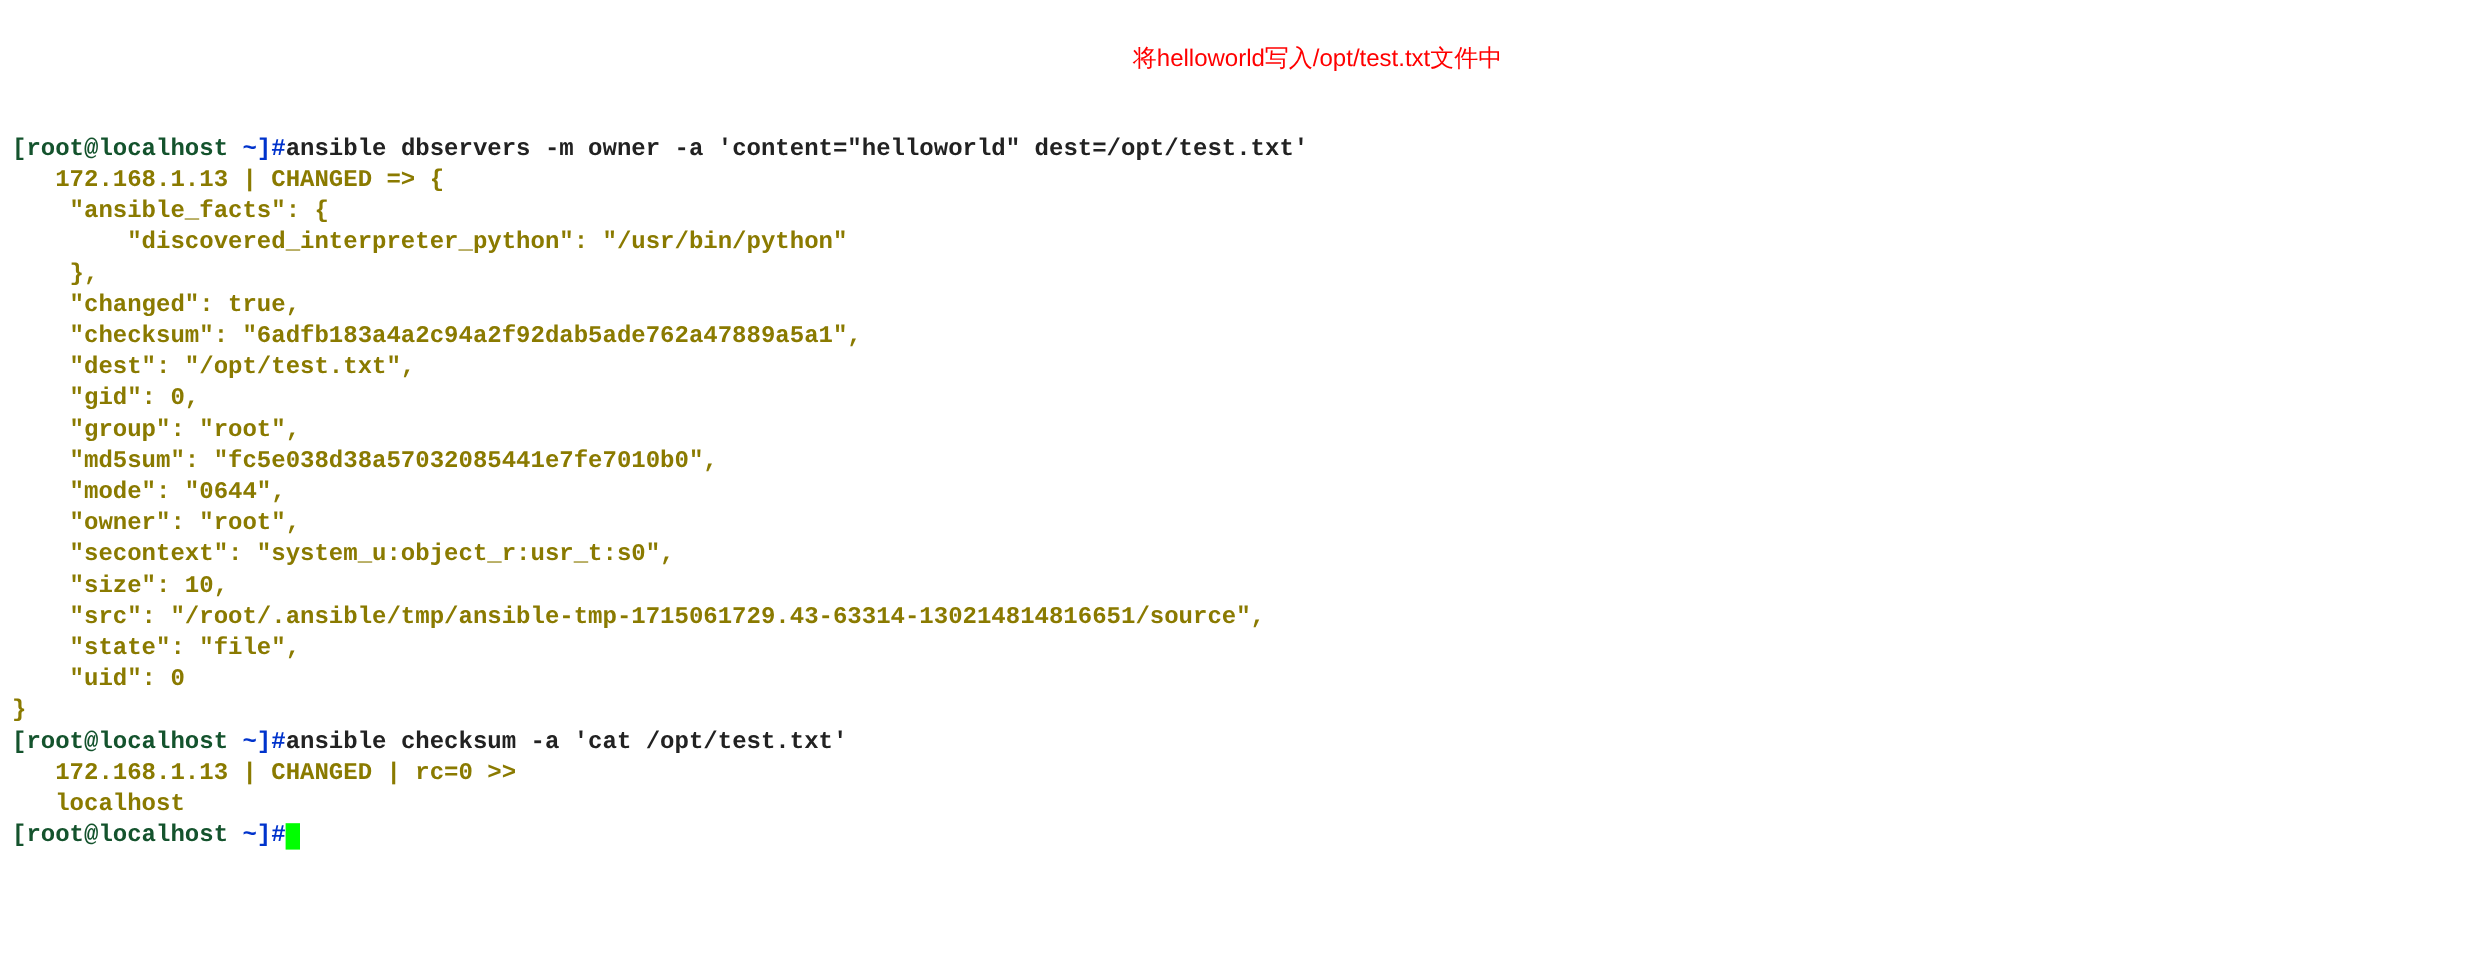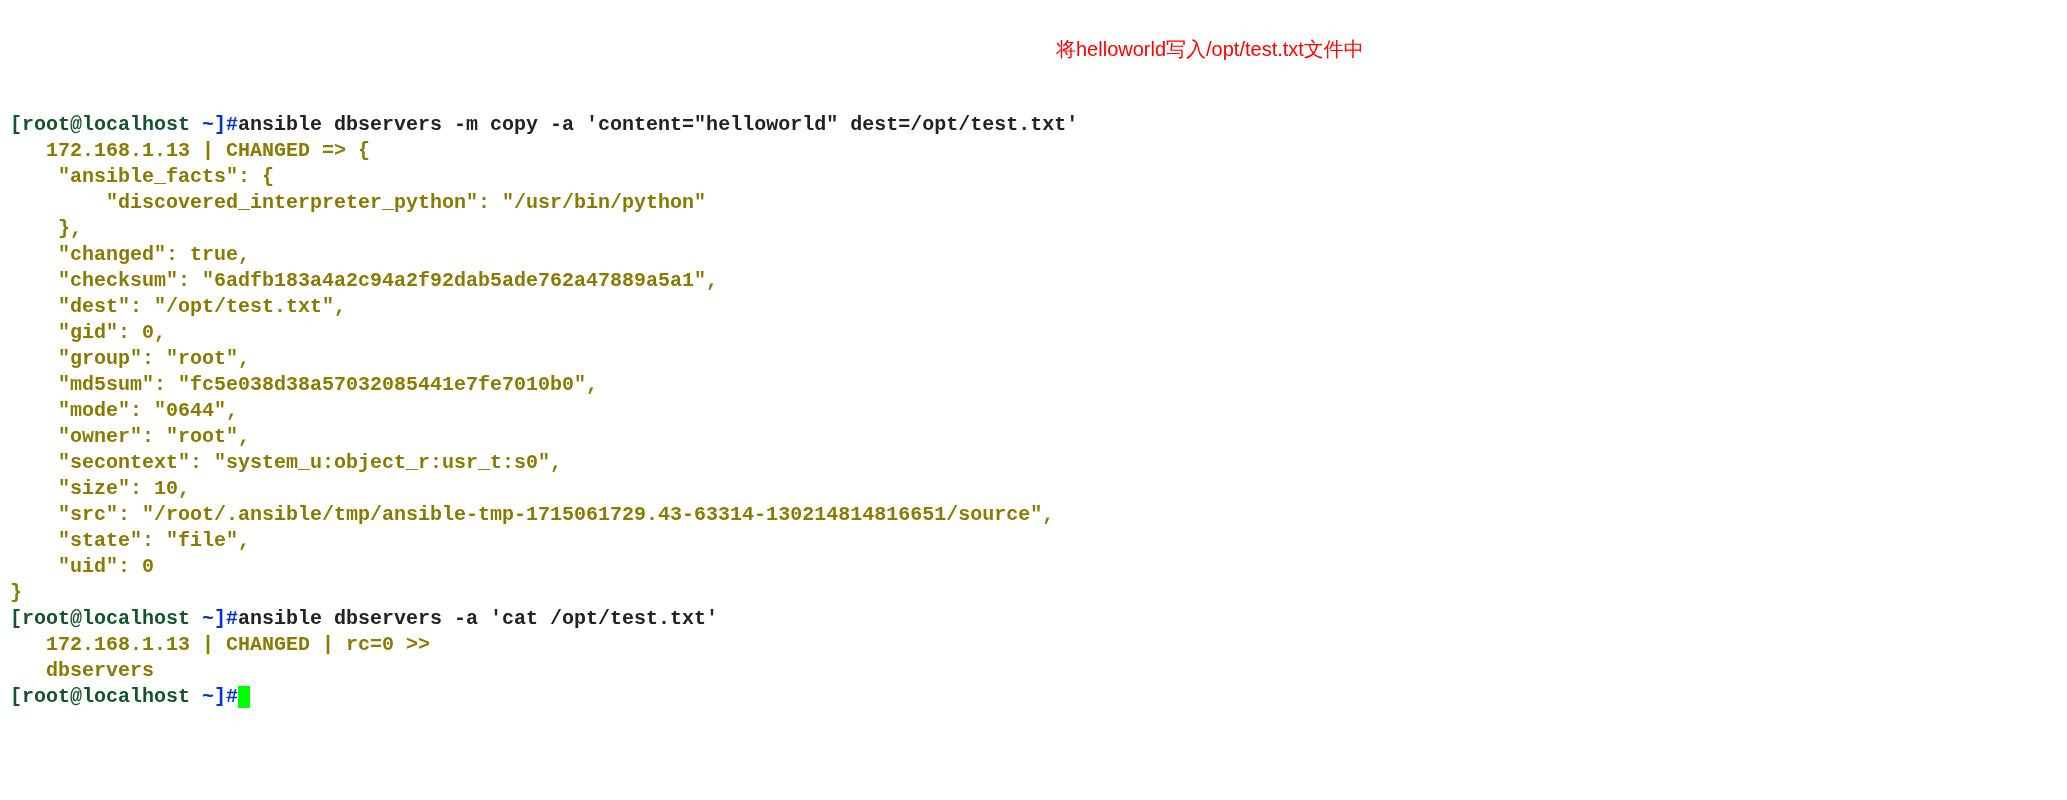--- a/index.html
+++ b/index.html
@@ -33,42 +33,42 @@
     font-weight: normal;
     font-size: 20px;
     white-space: nowrap;
   }
 </style>
 </head>
 <body>
 
 
 
-<div><span class="prompt-user">[root@localhost </span><span class="prompt-path">~]#</span><span class="cmd">ansible dbservers -m copy -a 'content="helloworld" dest=/opt/test.txt'</span>
+<div><span class="prompt-user">[root@localhost </span><span class="prompt-path">~]#</span><span class="cmd">ansible dbservers -m owner -a 'content="helloworld" dest=/opt/test.txt'</span>
 <span class="host">172.168.1.13 | CHANGED =&gt; {</span>
 <span class="json">    "ansible_facts": {</span>
 <span class="json">        "discovered_interpreter_python": "/usr/bin/python"</span>
 <span class="json">    },</span>
 <span class="json">    "changed": true,</span>
 <span class="json">    "checksum": "6adfb183a4a2c94a2f92dab5ade762a47889a5a1",</span>
 <span class="json">    "dest": "/opt/test.txt",</span>
 <span class="json">    "gid": 0,</span>
 <span class="json">    "group": "root",</span>
 <span class="json">    "md5sum": "fc5e038d38a57032085441e7fe7010b0",</span>
 <span class="json">    "mode": "0644",</span>
 <span class="json">    "owner": "root",</span>
 <span class="json">    "secontext": "system_u:object_r:usr_t:s0",</span>
 <span class="json">    "size": 10,</span>
 <span class="json">    "src": "/root/.ansible/tmp/ansible-tmp-1715061729.43-63314-130214814816651/source",</span>
 <span class="json">    "state": "file",</span>
 <span class="json">    "uid": 0</span>
 <span class="json">}</span>
-<span class="prompt-user">[root@localhost </span><span class="prompt-path">~]#</span><span class="cmd">ansible dbservers -a 'cat /opt/test.txt'</span>
+<span class="prompt-user">[root@localhost </span><span class="prompt-path">~]#</span><span class="cmd">ansible checksum -a 'cat /opt/test.txt'</span>
 <span class="host">172.168.1.13 | CHANGED | rc=0 &gt;&gt;</span>
-<span class="host">dbservers</span>
+<span class="host">localhost</span>
 <span class="prompt-user">[root@localhost </span><span class="prompt-path">~]#</span><span class="cursor"></span></div>
 
-<div class="annotation" style="top:36px; left:1056px;">将helloworld写入/opt/test.txt文件中</div>
+<div class="annotation" style="top:36px; left:944px;">将helloworld写入/opt/test.txt文件中</div>
 
 
 
 
 
 
 </body></html>

